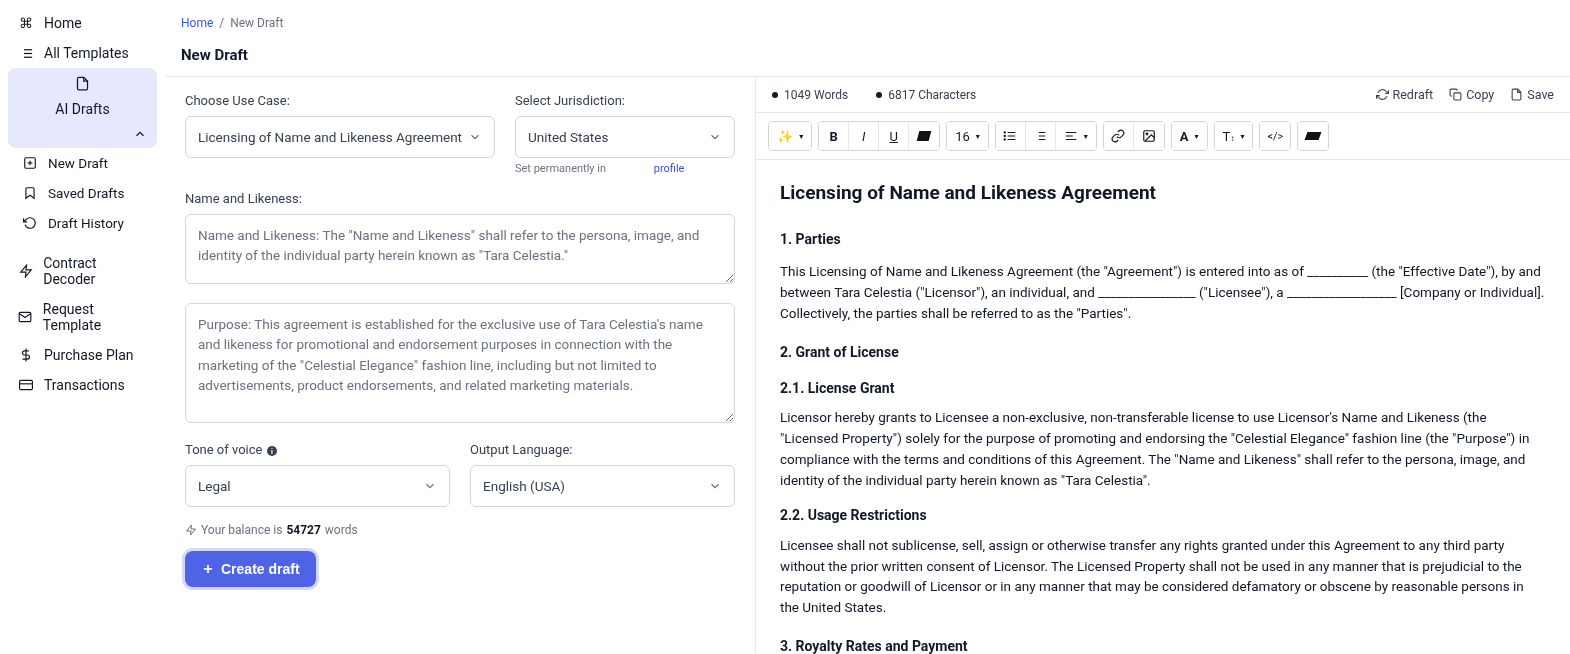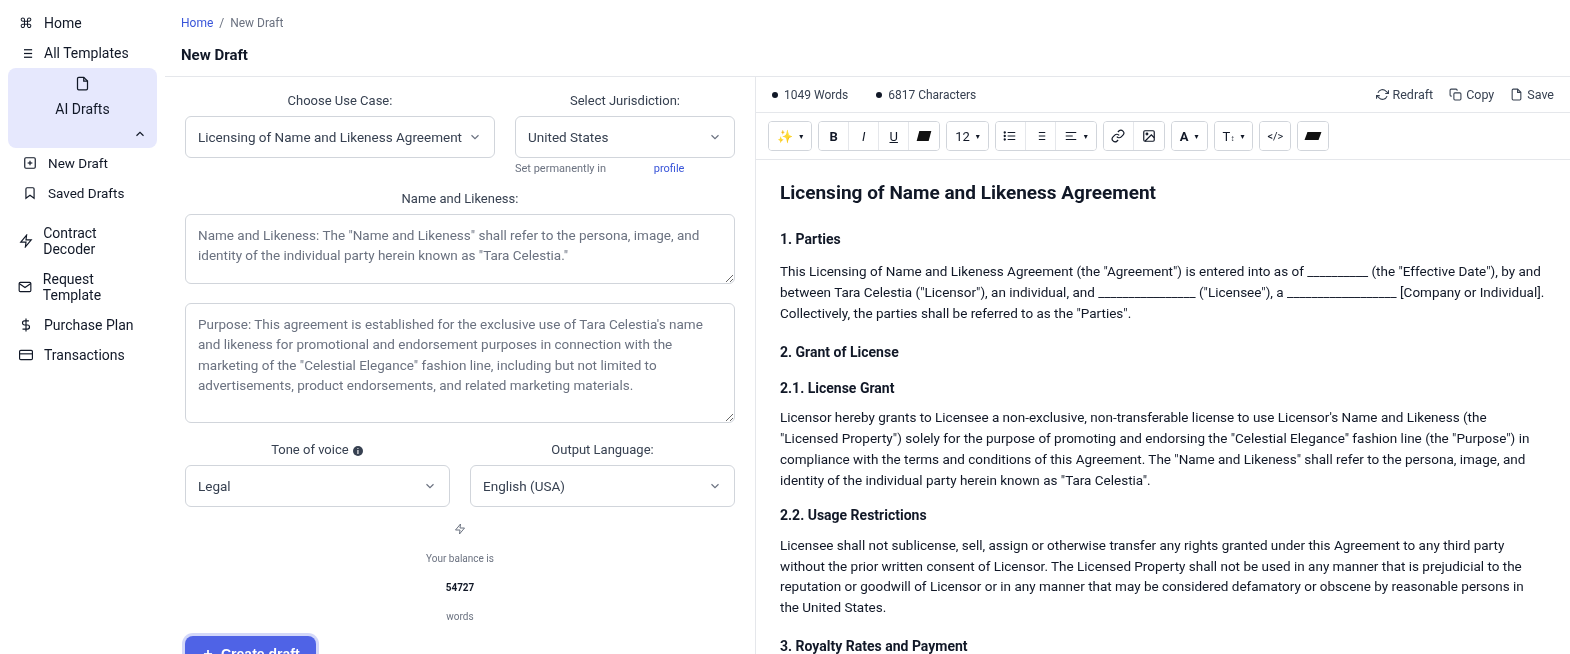--- a/index.html
+++ b/index.html
@@ -16,31 +16,31 @@
 .nav-section-gap { height: 10px; }
 
 
 .main { flex: 1; display: flex; flex-direction: column; }
 .breadcrumb { padding: 16px 16px 8px; font-size: 12px; color: #6b7280; }
 .breadcrumb a { color: #3955d9; text-decoration: none; cursor: pointer; }
 .page-title { padding: 8px 16px 12px; font-size: 15px; font-weight: 700; }
 
 .content-wrap { flex: 1; display: flex; border-top: 1px solid #e5e7eb; }
 .form-col { width: 590px; padding: 16px 20px; }
-.label { font-size: 13px; color: #374151; margin-bottom: 8px; text-align: center; }
+.label { font-size: 13px; color: #374151; margin-bottom: 8px; }
 .field-row { display: flex; gap: 20px; }
 .field { flex: 1; margin-bottom: 16px; }
 .select, .textarea { width: 100%; border: 1px solid #d1d5db; border-radius: 6px; padding: 10px 12px; font-size: 13.5px; color: #374151; background: #fff; font-family: inherit; }
 .select { display: flex; align-items: center; justify-content: space-between; cursor: pointer; height: 42px; }
 .select .chev { color: #6b7280; }
 .hint { font-size: 11px; color: #6b7280; margin-top: 4px; }
 .hint a { color: #3955d9; text-decoration: none; cursor: pointer; padding-left: 45px; }
 .textarea { resize: both; min-height: 70px; color: #6b7280; line-height: 1.5; }
 .textarea.tall { min-height: 120px; }
-.balance { font-size: 10px; color: #6b7280; display: flex; align-items: center; gap: 18px; flex-direction: column; }
+.balance { font-size: 12px; color: #6b7280; display: flex; align-items: center; gap: 4px; }
 .balance b { color: #111827; font-weight: 700; }
 .btn-row { display: flex; justify-content: flex-start; margin-top: 14px; }
 .btn-primary { background: #4f63e6; color: #fff; border: none; border-radius: 8px; padding: 10px 16px; font-size: 14px; font-weight: 600; display: flex; align-items: center; gap: 6px; cursor: pointer; box-shadow: 0 0 0 3px rgba(79,99,230,.25); }
 
 
 .editor-col { flex: 1; border-left: 1px solid #e5e7eb; display: flex; flex-direction: column; min-width: 0; }
 .editor-stats { display: flex; align-items: center; padding: 10px 16px; font-size: 12px; color: #374151; border-bottom: 1px solid #e5e7eb; }
 .stat { display: flex; align-items: center; gap: 6px; margin-right: 28px; }
 .stat .dot { width: 6px; height: 6px; background: #111827; border-radius: 50%; }
 .editor-actions { margin-left: auto; display: flex; gap: 16px; }
@@ -112,20 +112,29 @@
       </span>
       <span>New Draft</span>
     </div>
     <div class="nav-item sub">
       <span class="icon">
         <svg width="14" height="14" viewBox="0 0 24 24" fill="none" stroke="currentColor" stroke-width="2">
             <path d="M19 21l-7-5-7 5V5a2 2 0 0 1 2-2h10a2 2 0 0 1 2 2z"></path>
           </svg>
       </span>
       <span>Saved Drafts</span>
+    </div>
+    <div class="nav-item sub">
+      <span class="icon">
+        <svg width="14" height="14" viewBox="0 0 24 24" fill="none" stroke="currentColor" stroke-width="2">
+            <polyline points="1 4 1 10 7 10"></polyline>
+            <path d="M3.51 15a9 9 0 1 0 2.13-9.36L1 10"></path>
+          </svg>
+      </span>
+      <span>Draft History</span>
     </div>
     <div class="nav-section-gap"></div>
     <div class="nav-item">
       <span class="icon">
         <svg width="14" height="14" viewBox="0 0 24 24" fill="none" stroke="currentColor" stroke-width="2">
             <polygon points="13 2 3 14 12 14 11 22 21 10 12 10 13 2"></polygon>
           </svg>
       </span>
       <span>Contract Decoder</span>
     </div>
@@ -320,21 +329,21 @@
               </div>
             <div class="tool-btn">
                 <u>U</u>
               </div>
             <div class="tool-btn">
                 <span style="width:12px;height:10px;background:#111;display:block;transform:skewX(-15deg)"></span>
               </div>
           </div>
           <div class="tool-group">
             <div class="tool-btn wide">
-                <span>12</span>
+                <span>16</span>
                 <span class="mini-chev">▾</span>
               </div>
           </div>
           <div class="tool-group">
             <div class="tool-btn">
                 <span>
                   <svg width="14" height="14" viewBox="0 0 24 24" fill="none" stroke="currentColor" stroke-width="2">
                     <line x1="8" y1="6" x2="21" y2="6"></line>
                     <line x1="8" y1="12" x2="21" y2="12"></line>
                     <line x1="8" y1="18" x2="21" y2="18"></line>

